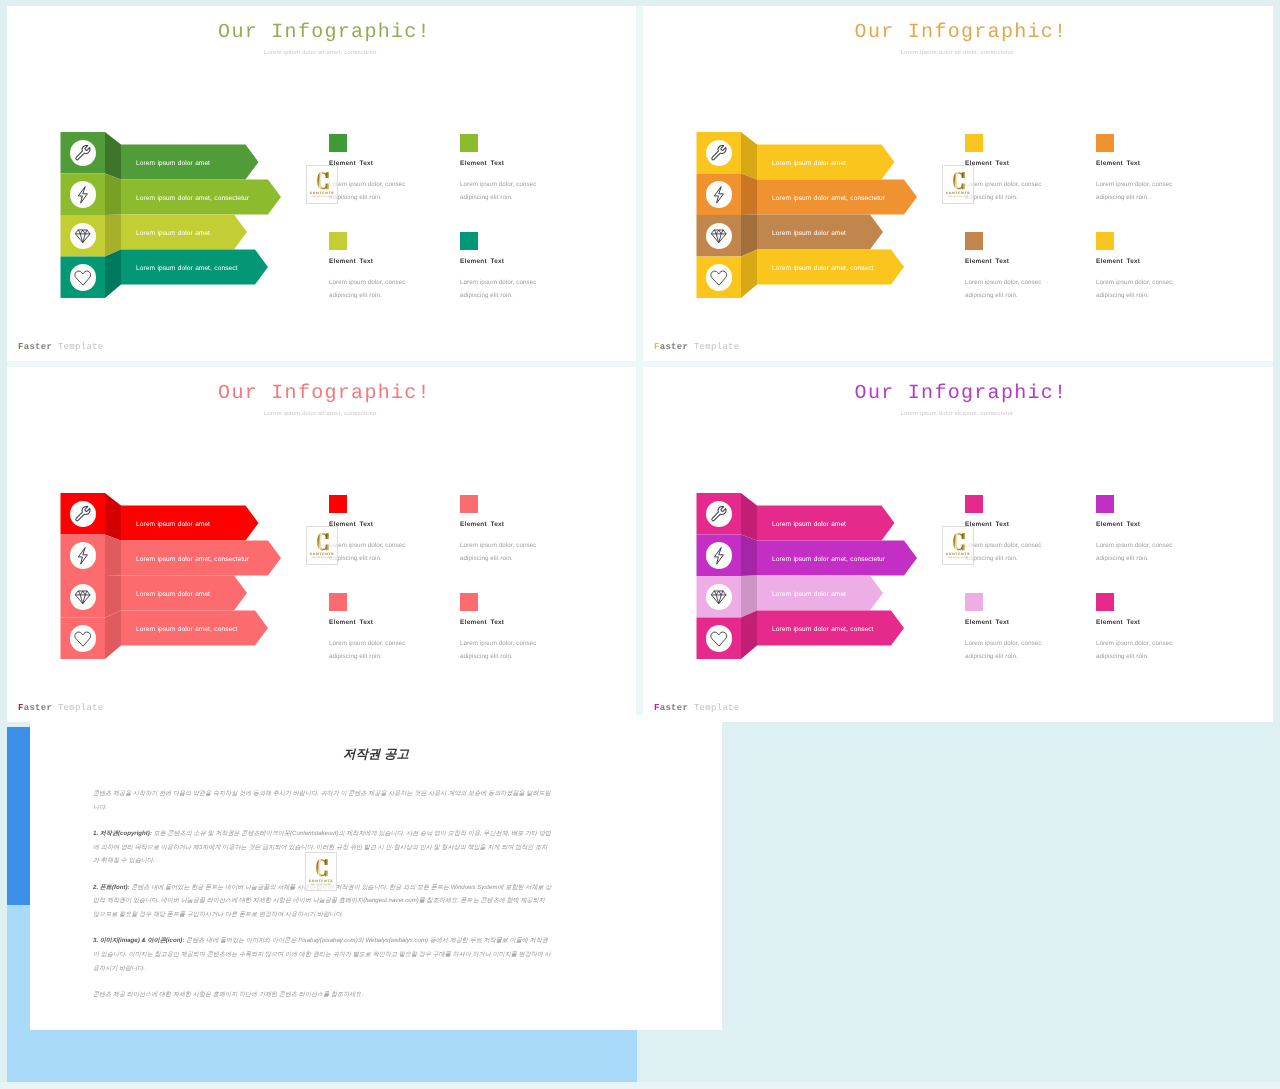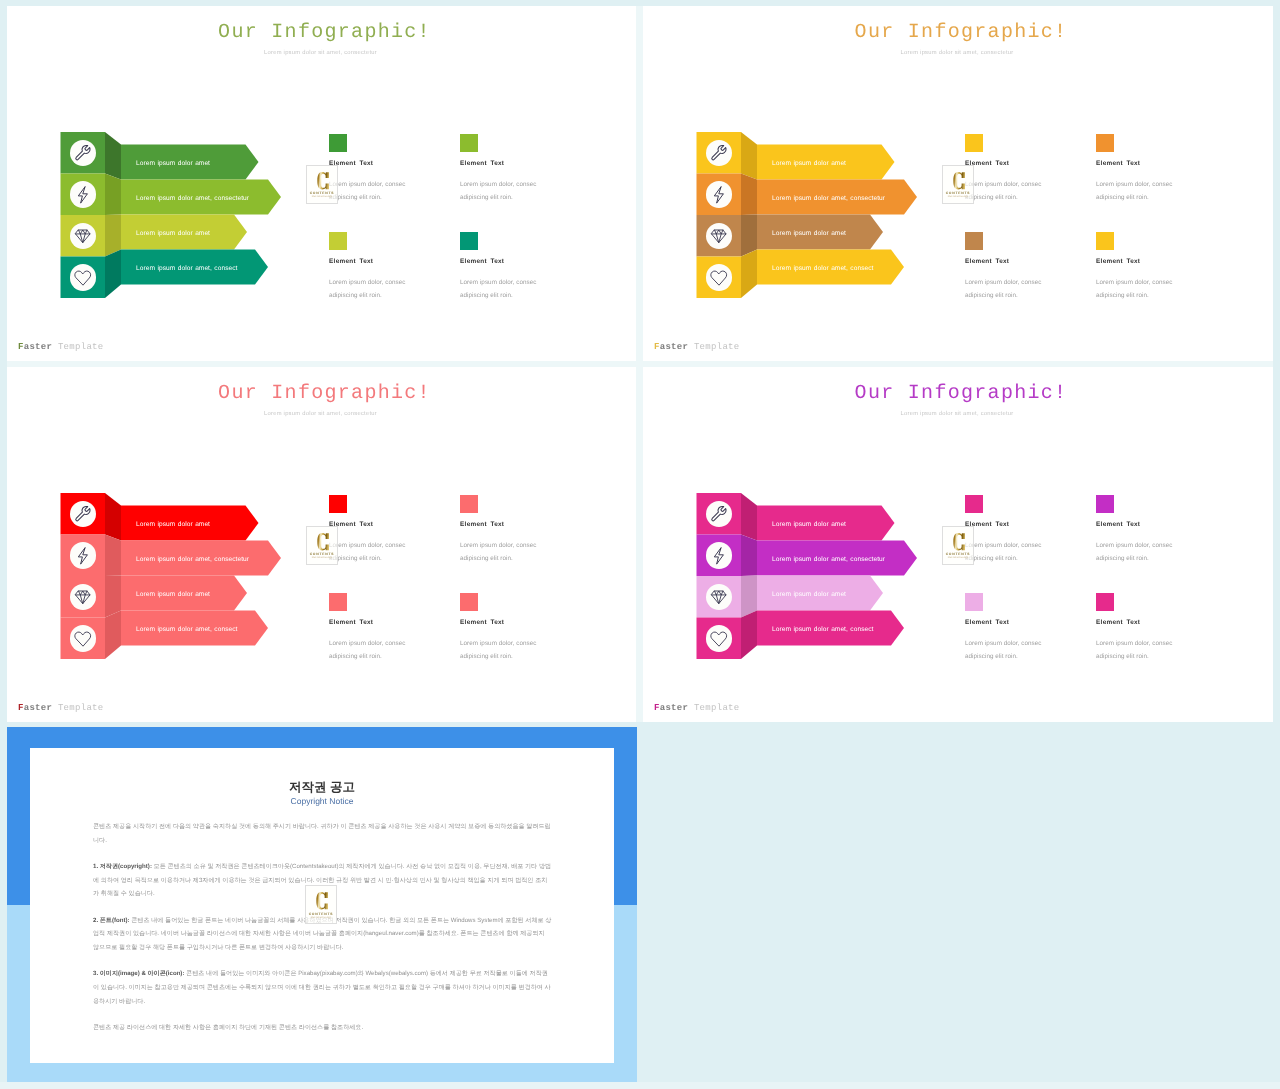--- a/index.html
+++ b/index.html
@@ -45,21 +45,21 @@
   .wm .c{position:absolute;left:9.5px;top:4px;width:12.5px;height:21.5px;}
   .wm .c svg{width:12.5px;height:21.5px;display:block;}
   .wm .b{will-change:transform;position:absolute;left:0;top:25.5px;width:100%;text-align:center;font-size:3.4px;
          font-weight:bold;letter-spacing:.75px;color:#8a7530;}
   .wm .t{will-change:transform;position:absolute;left:0;top:30.5px;width:100%;text-align:center;font-size:2.3px;
          letter-spacing:.1px;color:#c0ac80;}
 
   
   .s4{position:absolute;left:7px;top:727px;width:630px;height:178px;background:#3d90e8;}
   .s4b{position:absolute;left:7px;top:905px;width:630px;height:177px;background:#a9daf9;}
-  .cpaper{position:absolute;left:30px;top:748px;width:584px;height:315px;background:#fff;z-index:3;}
+  .cpaper{position:absolute;left:30px;top:715px;width:692px;height:315px;background:#fff;z-index:3;font-style:italic;}
   .ct1{will-change:transform;position:absolute;left:0;top:31px;width:100%;text-align:center;font-size:12.5px;font-weight:bold;color:#333;}
   .ct2{will-change:transform;position:absolute;left:0;top:48px;width:100%;text-align:center;font-size:8.5px;color:#4a6fa5;}
   .cbody{will-change:transform;position:absolute;left:63px;top:71.5px;width:459px;font-size:6.1px;color:#919191;line-height:13.8px;text-align:left;}
   .cbody p{margin-bottom:12.3px;}
   .cbody b{color:#555;font-weight:bold;}
 </style>
 </head>
 <body>
 
 <div class="grid">
@@ -415,21 +415,20 @@
         </div>
         <div class="b">CONTENTS</div>
         <div class="t">Plus Smart Design</div>
       </div>
       <div class="footer"><span class="fa" style="color: rgb(196, 33, 140);">F</span><span class="fn">aster</span><span class="fl" style="white-space: pre;"> Template</span></div>
     </div>
     <div class="s4"></div>
     <div class="s4b"></div>
     <div class="cpaper">
       <div class="ct1">저작권 공고</div>
-      <div class="ct2">Copyright Notice</div>
       <div class="cbody">
         <p>콘텐츠 제공을 시작하기 전에 다음의 약관을 숙지하실 것에 동의해 주시기 바랍니다. 귀하가 이 콘텐츠 제공을 사용하는 것은 사용시 계약의 보증에 동의하셨음을 알려드립니다.</p>
         <p><b>1. 저작권(copyright):</b> 모든 콘텐츠의 소유 및 저작권은 콘텐츠테이크아웃(Contentstakeout)의 제작자에게 있습니다. 사전 승낙 없이 모집적 이용, 무단전재, 배포 기타 방법에 의하여 영리 목적으로 이용하거나 제3자에게 이용하는 것은 금지되어 있습니다. 이러한 규정 위반 발견 시 민·형사상의 민사 및 형사상의 책임을 지게 되며 법적인 조치가 취해질 수 있습니다.</p>
         <p><b>2. 폰트(font):</b> 콘텐츠 내에 들어있는 한글 폰트는 네이버 나눔글꼴의 서체를 사용하였으며 저작권이 있습니다. 한글 외의 모든 폰트는 Windows System에 포함된 서체로 상업적 제작권이 있습니다. 네이버 나눔글꼴 라이선스에 대한 자세한 사항은 네이버 나눔글꼴 홈페이지(hangeul.naver.com)를 참조하세요. 폰트는 콘텐츠에 함께 제공되지 않으므로 필요할 경우 해당 폰트를 구입하시거나 다른 폰트로 변경하여 사용하시기 바랍니다.</p>
         <p><b>3. 이미지(image) &amp; 아이콘(icon):</b> 콘텐츠 내에 들어있는 이미지와 아이콘은 Pixabay(pixabay.com)와 Webalys(webalys.com) 등에서 제공한 무료 저작물로 이들에 저작권이 있습니다. 이미지는 참고용만 제공되며 콘텐츠에는 수록되지 않으며 이에 대한 권리는 귀하가 별도로 확인하고 필요할 경우 구매를 하셔야 하거나 이미지를 변경하여 사용하시기 바랍니다.</p>
         <p>콘텐츠 제공 라이선스에 대한 자세한 사항은 홈페이지 하단에 기재된 콘텐츠 라이선스를 참조하세요.</p>
       </div>
       <div class="wm" style="left: 275px; top: 137px;">
         <div class="c">
           <svg viewBox="0 0 30 42">

